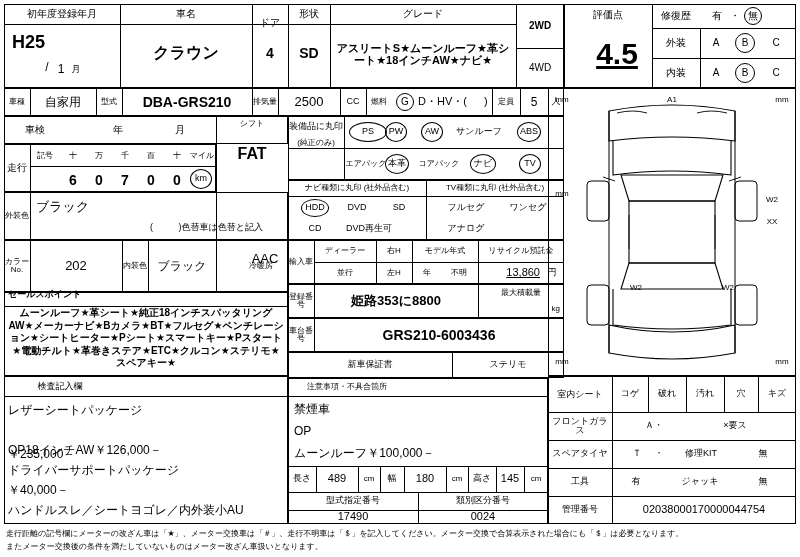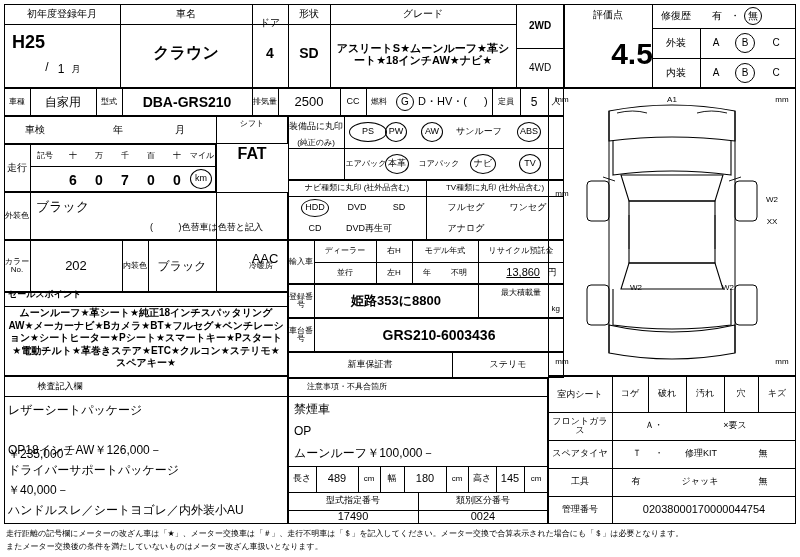--- a/index.html
+++ b/index.html
@@ -56,21 +56,21 @@
   <div class="lbl f10 b" style="left:516px;top:4px;width:48px;height:44px;">2WD</div>
   <div class="lbl f10" style="left:516px;top:48px;width:48px;height:40px;">4WD</div>
 
   <div class="bx" style="left:564px;top:4px;width:232px;height:84px;"></div>
   <div class="vline" style="left:652px;top:4px;height:84px;"></div>
   <div class="vline" style="left:700px;top:28px;height:60px;"></div>
   <div class="hline" style="left:652px;top:28px;width:144px;"></div>
   <div class="hline" style="left:652px;top:58px;width:144px;"></div>
 
   <div class="lbl f10" style="left:564px;top:6px;width:88px;height:18px;">評価点</div>
-  <div class="lbl f30 b" style="left:588px;top:24px;width:88px;height:60px;">4.5</div>
+  <div class="lbl f30 b" style="left:573px;top:24px;width:88px;height:60px;text-decoration:underline;">4.5</div>
 
   <div class="lbl f10" style="left:652px;top:4px;width:48px;height:24px;">修復歴</div>
   <div class="lbl f10" style="left:706px;top:4px;width:22px;height:24px;">有</div>
   <div class="lbl f10" style="left:728px;top:4px;width:14px;height:24px;">・</div>
   <div class="lbl f10 circ" style="left:744px;top:7px;width:18px;height:18px;">無</div>
 
   <div class="lbl f10" style="left:652px;top:28px;width:48px;height:30px;">外装</div>
   <div class="lbl f10" style="left:700px;top:28px;width:32px;height:30px;">A</div>
   <div class="lbl f10 circ" style="left:735px;top:33px;width:20px;height:20px;">B</div>
   <div class="lbl f10" style="left:760px;top:28px;width:32px;height:30px;">C</div>

